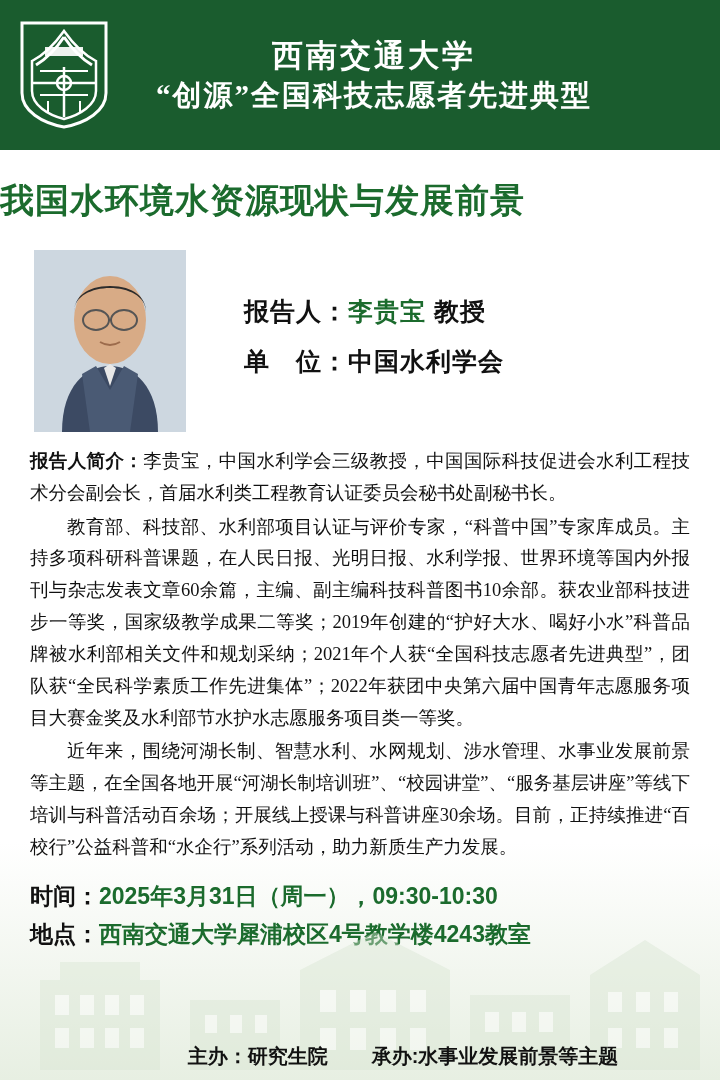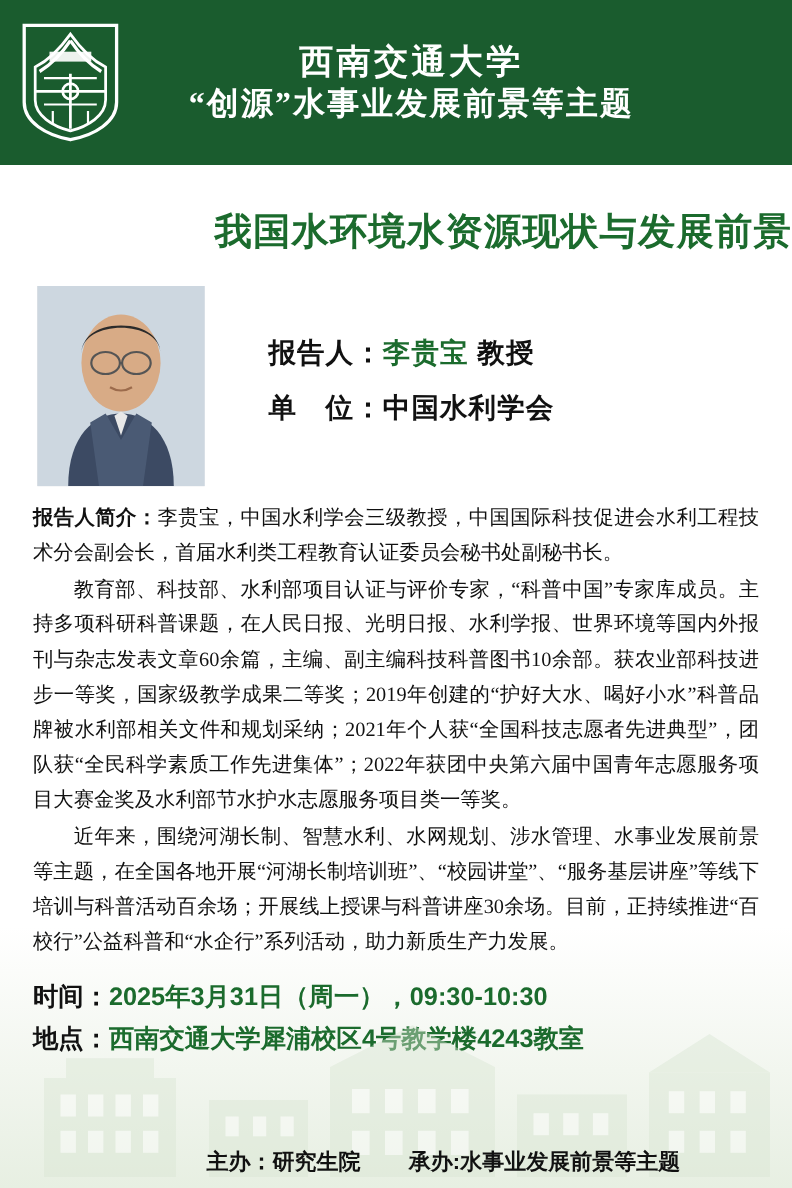--- a/index.html
+++ b/index.html
@@ -67,22 +67,22 @@
   .header-line2 {
     font-size: 29px;
     font-weight: bold;
     letter-spacing: 2px;
     line-height: 1.35;
     font-family: "Liberation Serif", serif;
   }
 
   
   .main-title {
-    margin-top: 38px;
-    text-align: right;
+    margin-top: 28px;
+    text-align: left;
     color: #1b6b2d;
     font-size: 34px;
     font-weight: bold;
     letter-spacing: 1px;
     font-family: "Liberation Sans", sans-serif;
   }
 
   
   .speaker-row {
     margin-top: 26px;
@@ -190,21 +190,21 @@
         <line x1="14" y1="62" x2="78" y2="62" stroke="#ffffff" stroke-width="2.5"></line>
         <line x1="46" y1="46" x2="46" y2="96" stroke="#ffffff" stroke-width="2.5"></line>
         <line x1="22" y1="50" x2="70" y2="50" stroke="#ffffff" stroke-width="2"></line>
         <line x1="22" y1="74" x2="70" y2="74" stroke="#ffffff" stroke-width="2"></line>
         <circle cx="46" cy="62" r="7" fill="none" stroke="#ffffff" stroke-width="2.5"></circle>
         <path d="M30 80 L30 92 M62 80 L62 92" stroke="#ffffff" stroke-width="2"></path>
       </svg>
     </div>
     <div class="header-titles">
       <div class="header-line1">西南交通大学</div>
-      <div class="header-line2">“创源”水事业发展前景等主题</div>
+      <div class="header-line2">“创源”全国科技志愿者先进典型</div>
     </div>
   </div>
 
   <svg class="bg-illustration" viewBox="0 0 720 210">
     <g fill="#d7e4d2" opacity="0.85">
       <rect x="40" y="110" width="120" height="90"></rect>
       <rect x="60" y="92" width="80" height="22"></rect>
       <rect x="190" y="130" width="90" height="70"></rect>
       <rect x="300" y="100" width="150" height="100"></rect>
       <polygon points="300,100 375,62 450,100"></polygon>

